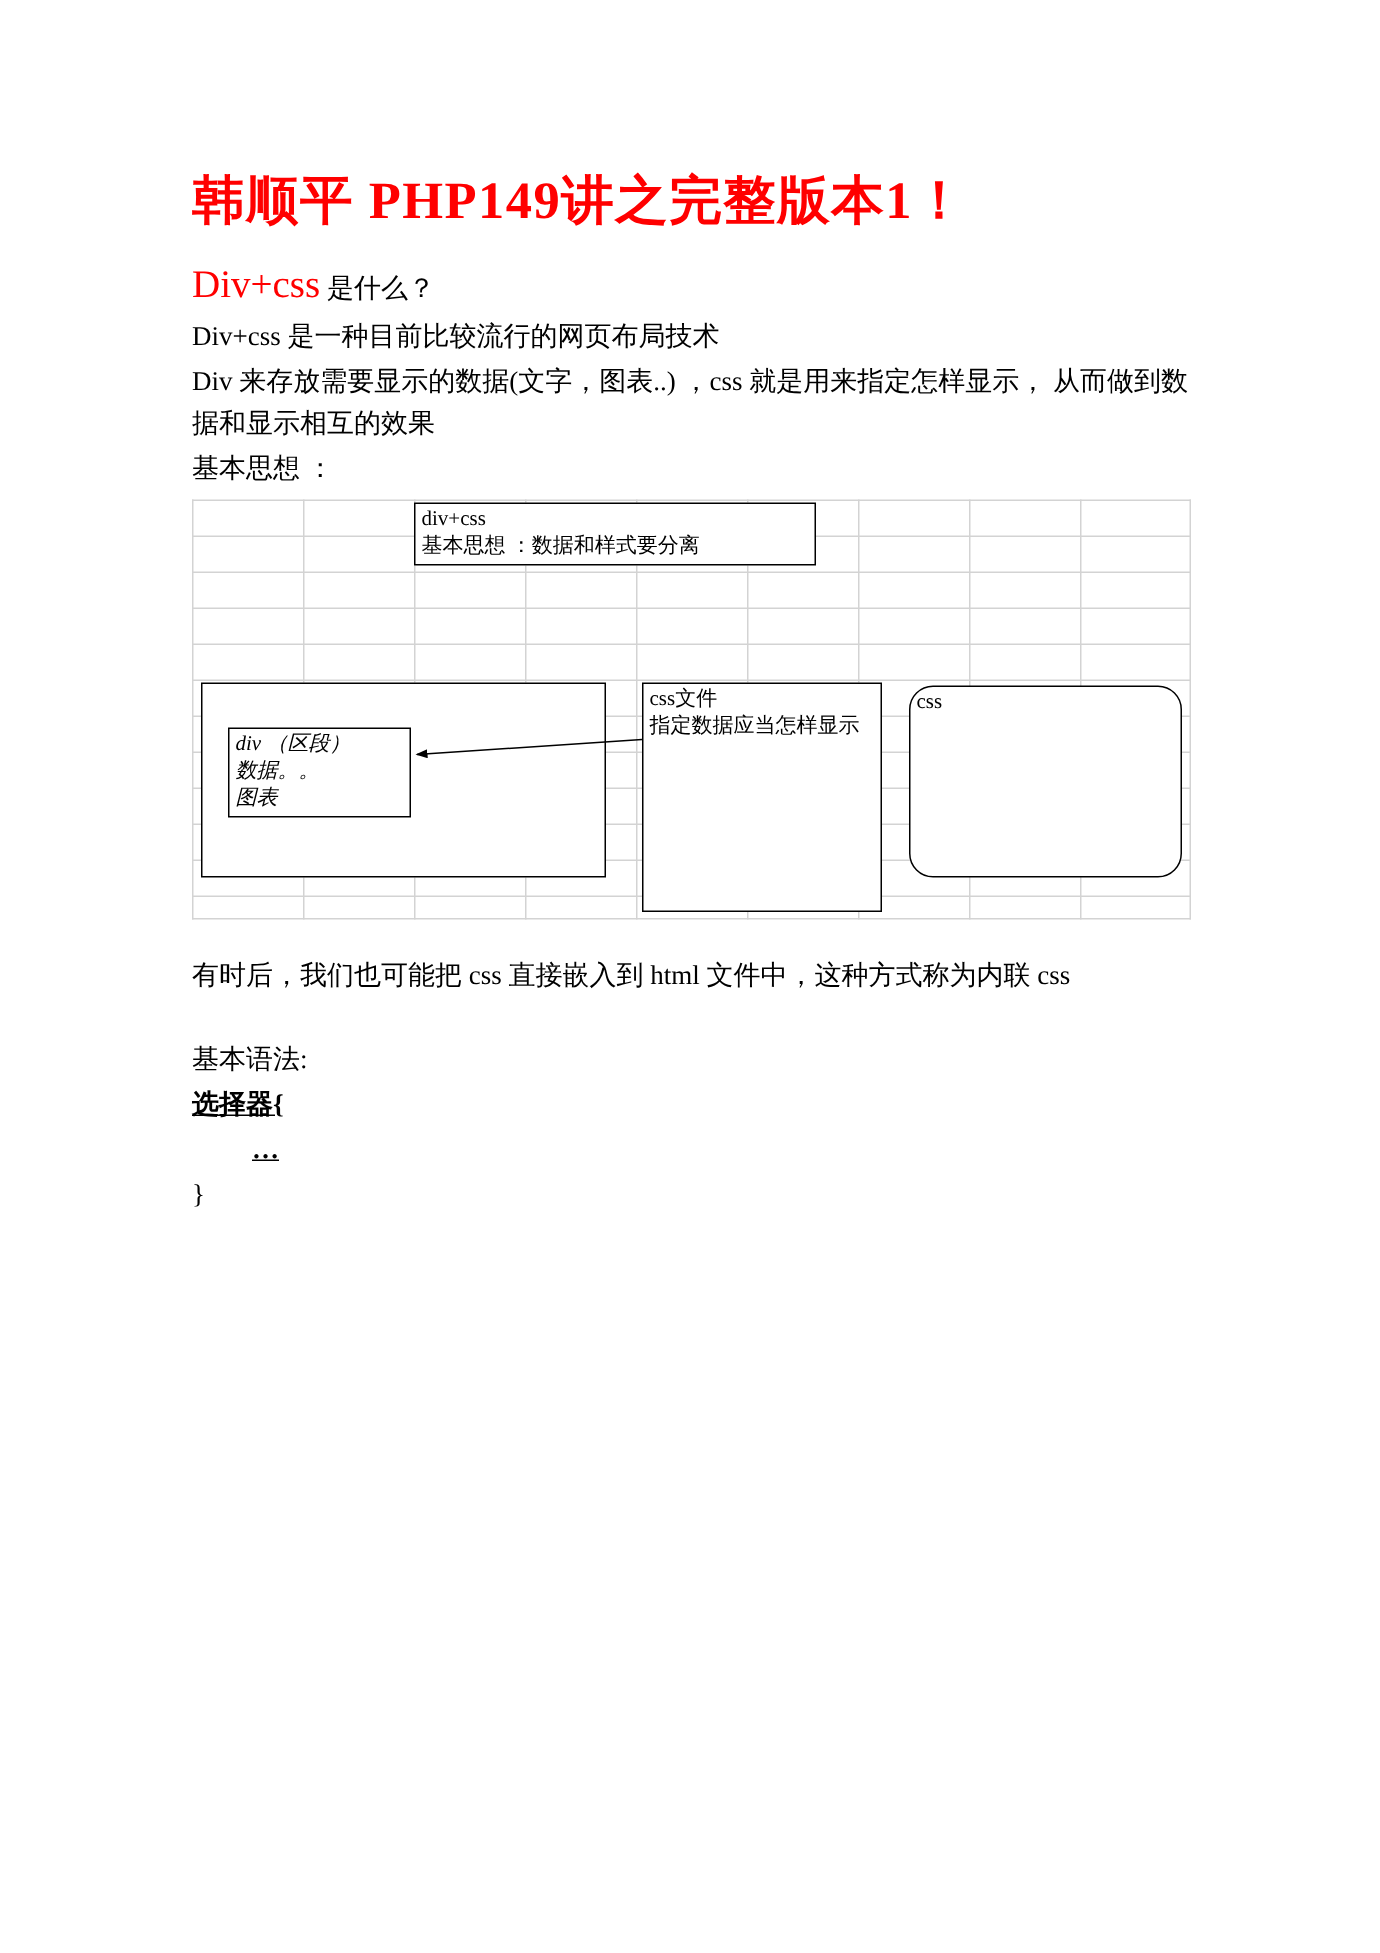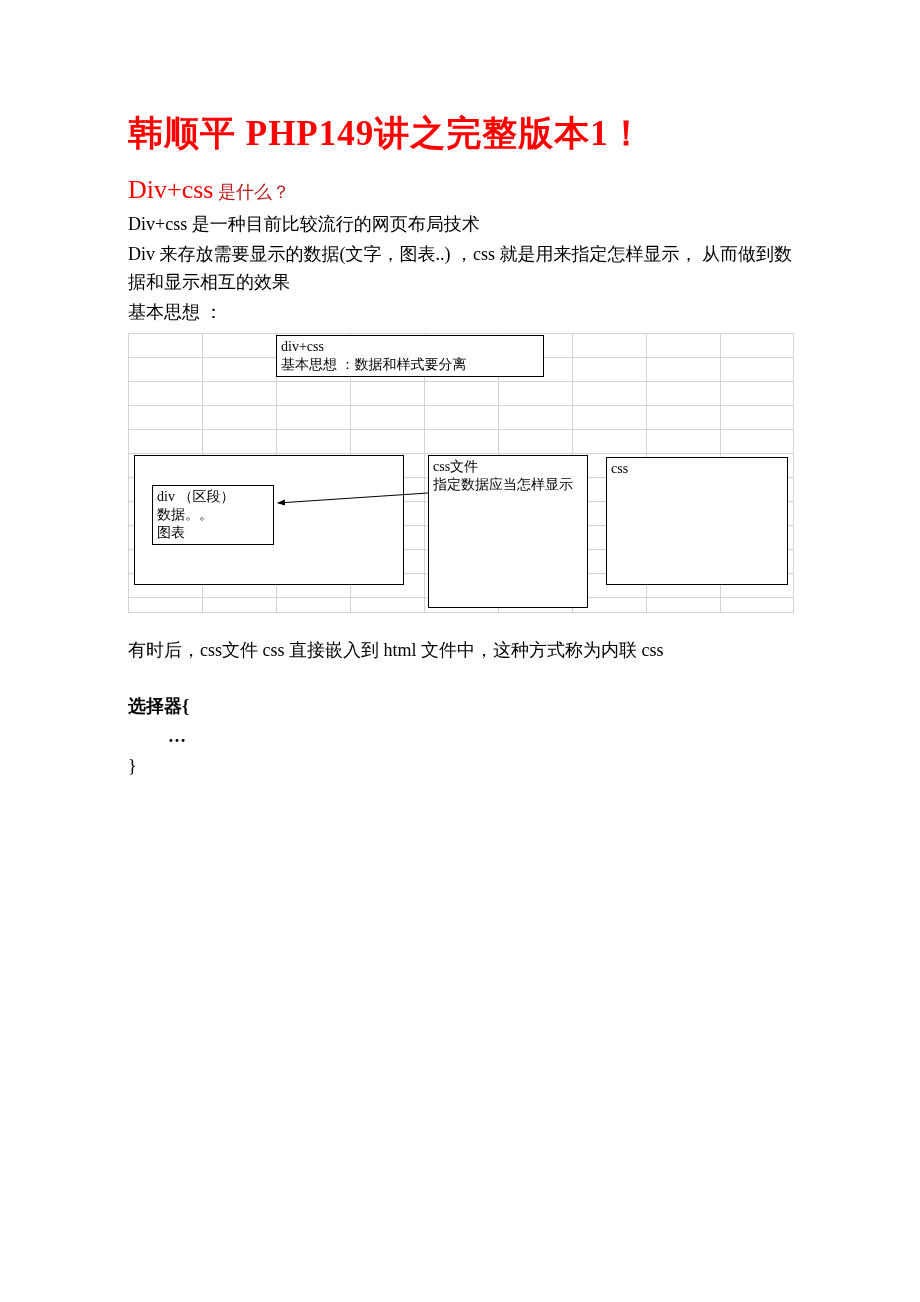--- a/index.html
+++ b/index.html
@@ -20,21 +20,21 @@
     }
     .subtitle-row {
       margin-bottom: 6px;
     }
     .subtitle-red {
       color: #ff0000;
       font-size: 26px;
       font-weight: normal;
     }
     .subtitle-black {
-      color: #b91c1c;
+      color: #000000;
       font-size: 18px;
       vertical-align: baseline;
     }
     .body-text {
       font-size: 18px;
       line-height: 1.55;
       margin-bottom: 2px;
     }
     .diagram {
       position: relative;
@@ -68,21 +68,21 @@
     .arrow-svg {
       position: absolute;
       top: 0; left: 0;
       width: 100%; height: 100%;
       pointer-events: none;
     }
     .syntax {
       font-size: 18px;
       line-height: 1.65;
     }
-    .syntax .bold { font-weight: bold; }
+    .syntax .bold { font-weight: bold; text-decoration: underline; }
     .syntax .indent1 { padding-left: 70px; }
     .syntax .indent2 { padding-left: 40px; }
   </style>
 </head>
 <body>
 
 <div class="title">韩顺平 PHP149讲之完整版本1！</div>
 
 <div class="subtitle-row">
   <span class="subtitle-red">Div+css</span><span class="subtitle-black"> 是什么？</span>
@@ -116,44 +116,45 @@
   <div class="vline" style="left:518px"></div>
   <div class="vline" style="left:592px"></div>
   <div class="vline" style="left:665px"></div>
 
   <div class="box" style="left:148px;top:2px;width:268px;height:42px;">
     <div>div+css</div>
     <div>基本思想 ：数据和样式要分离</div>
   </div>
 
   <div class="box" style="left:6px;top:122px;width:270px;height:130px;"></div>
-  <div class="box" style="left:24px;top:152px;width:122px;height:60px;">
+  <div class="box" style="left:24px;top:152px;width:122px;height:60px;font-style:italic;">
     <div>div （区段）</div>
     <div>数据。。</div>
     <div>图表</div>
   </div>
 
   <div class="box" style="left:300px;top:122px;width:160px;height:153px;">
     <div>css文件</div>
     <div>指定数据应当怎样显示</div>
   </div>
 
-  <div class="box" style="left:478px;top:124px;width:182px;height:128px;">
+  <div class="box" style="left:478px;top:124px;width:182px;height:128px;border-radius:16px;">
     <div>css</div>
   </div>
 
   <svg class="arrow-svg" viewBox="0 0 666 280">
     <defs>
       <marker id="arrowhead" markerWidth="8" markerHeight="8" refX="7" refY="3" orient="auto">
         <polygon points="0 0, 8 3, 0 6" fill="#000"></polygon>
       </marker>
     </defs>
     <line x1="300" y1="160" x2="150" y2="170" stroke="#000" stroke-width="1" marker-end="url(#arrowhead)"></line>
   </svg>
 </div>
 
-<div class="body-text" style="margin-bottom:28px;">有时后，css文件 css 直接嵌入到 html 文件中，这种方式称为内联 css</div>
+<div class="body-text" style="margin-bottom:28px;">有时后，我们也可能把 css 直接嵌入到 html 文件中，这种方式称为内联 css</div>
 
 <div class="syntax">
+  <div>基本语法:</div>
   <div class="bold">选择器{</div>
   <div class="bold indent2">…</div>
   <div>}</div>
 </div>
 
 </body></html>

